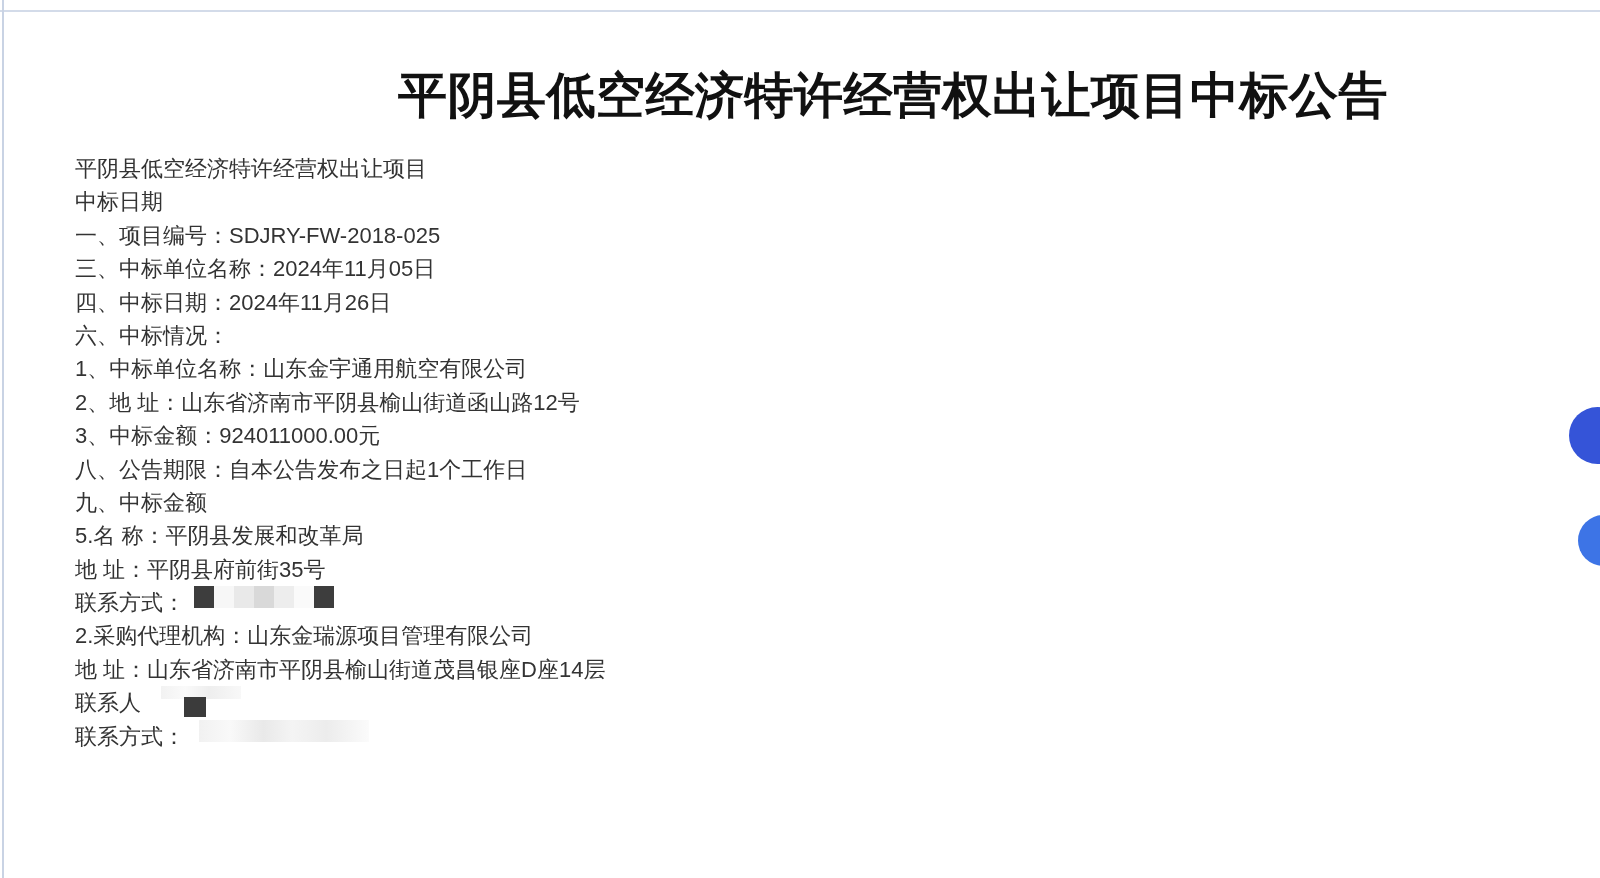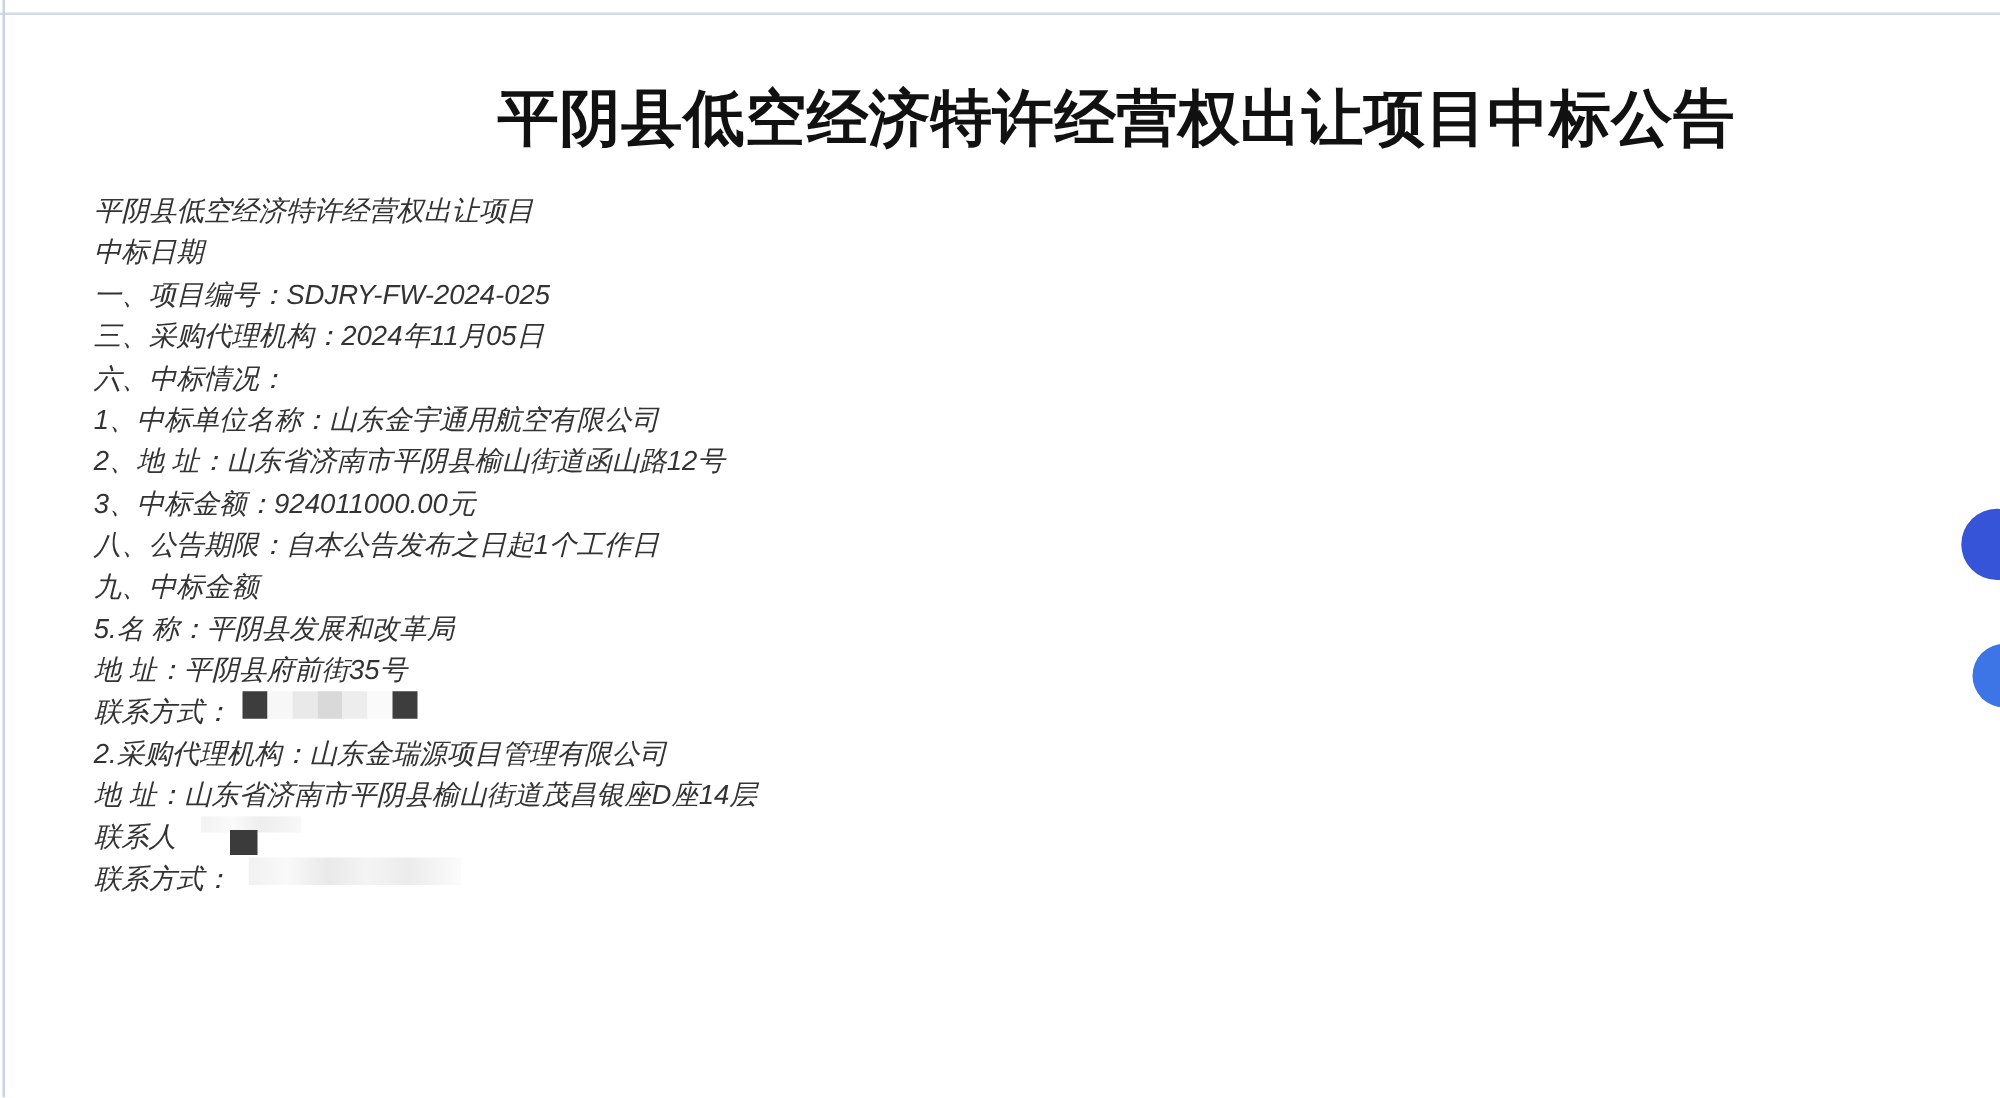--- a/index.html
+++ b/index.html
@@ -36,21 +36,21 @@
   
   .doc-body {
     position: absolute; top: 152px; left: 75px;
     width: 1400px;
     font-size: 22px;
     line-height: 33.4px;
     color: #333333;
     font-weight: 400;
   }
   .line { white-space: nowrap; height: 33.4px; }
-  .line > span { vertical-align: top; font-style: italic; }
+  .line > span { vertical-align: top; }
 
   
   .mosaic {
     display: inline-flex;
     margin-left: 9px;
     height: 22px;
     vertical-align: -3px;
   }
   .mosaic i { display: block; width: 20px; height: 22px; }
   .mosaic-phone1 i:nth-child(1) { background: #3d3d3d; }
@@ -103,22 +103,23 @@
 <body>
 
 <div class="edge-top"></div>
 <div class="edge-left"></div>
 
 <h1 class="doc-title">平阴县低空经济特许经营权出让项目中标公告</h1>
 
 <div class="doc-body">
   <div class="line"><span>平阴县低空经济特许经营权出让项目</span></div>
   <div class="line"><span>中标日期</span></div>
-  <div class="line"><span>一、项目编号：SDJRY-FW-2024-025</span></div>
-  <div class="line"><span>三、采购代理机构：2024年11月05日</span></div>
+  <div class="line"><span>一、项目编号：SDJRY-FW-2018-025</span></div>
+  <div class="line"><span>三、中标单位名称：2024年11月05日</span></div>
+  <div class="line"><span>四、中标日期：2024年11月26日</span></div>
   <div class="line"><span>六、中标情况：</span></div>
   <div class="line"><span>1、中标单位名称：山东金宇通用航空有限公司</span></div>
   <div class="line"><span>2、地 址：山东省济南市平阴县榆山街道函山路12号</span></div>
   <div class="line"><span>3、中标金额：924011000.00元</span></div>
   <div class="line"><span>八、公告期限：自本公告发布之日起1个工作日</span></div>
   <div class="line"><span>九、中标金额</span></div>
   <div class="line"><span>5.名 称：平阴县发展和改革局</span></div>
   <div class="line"><span>地 址：平阴县府前街35号</span></div>
   <div class="line">
     <span>联系方式：</span><span class="mosaic mosaic-phone1">

